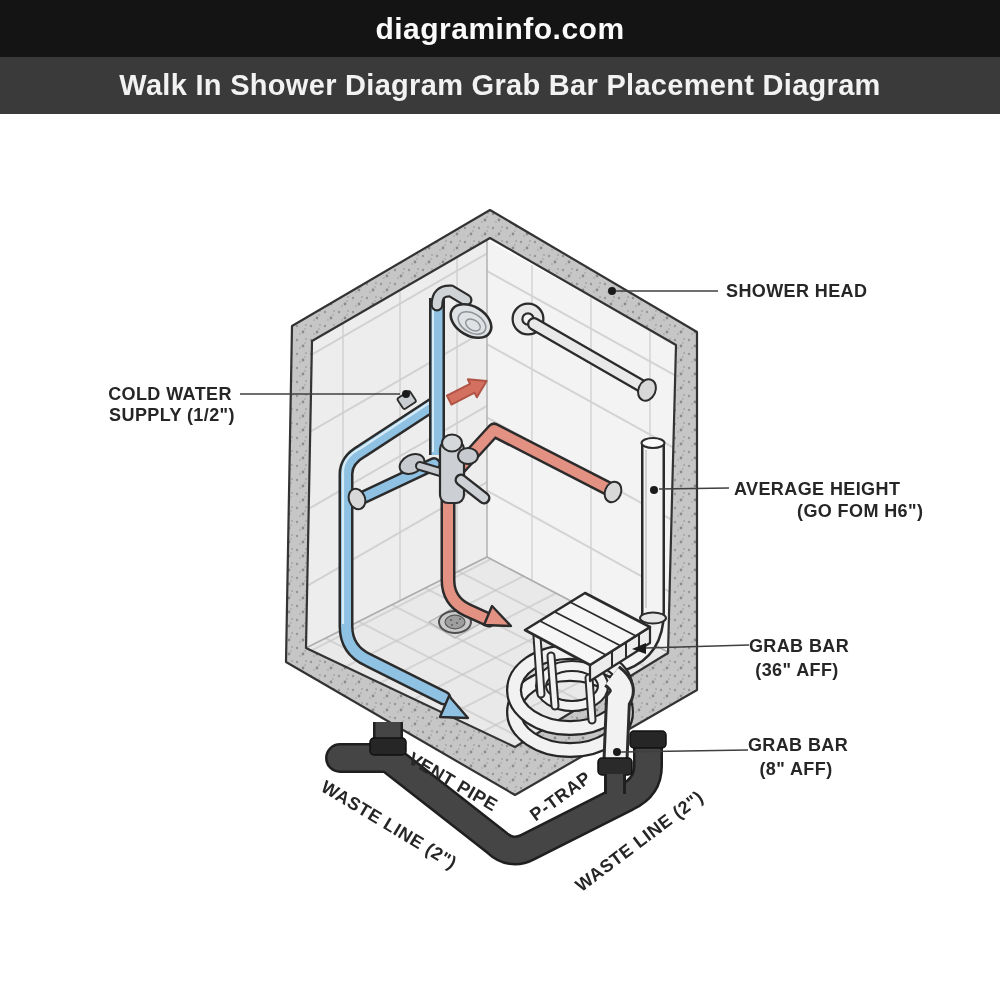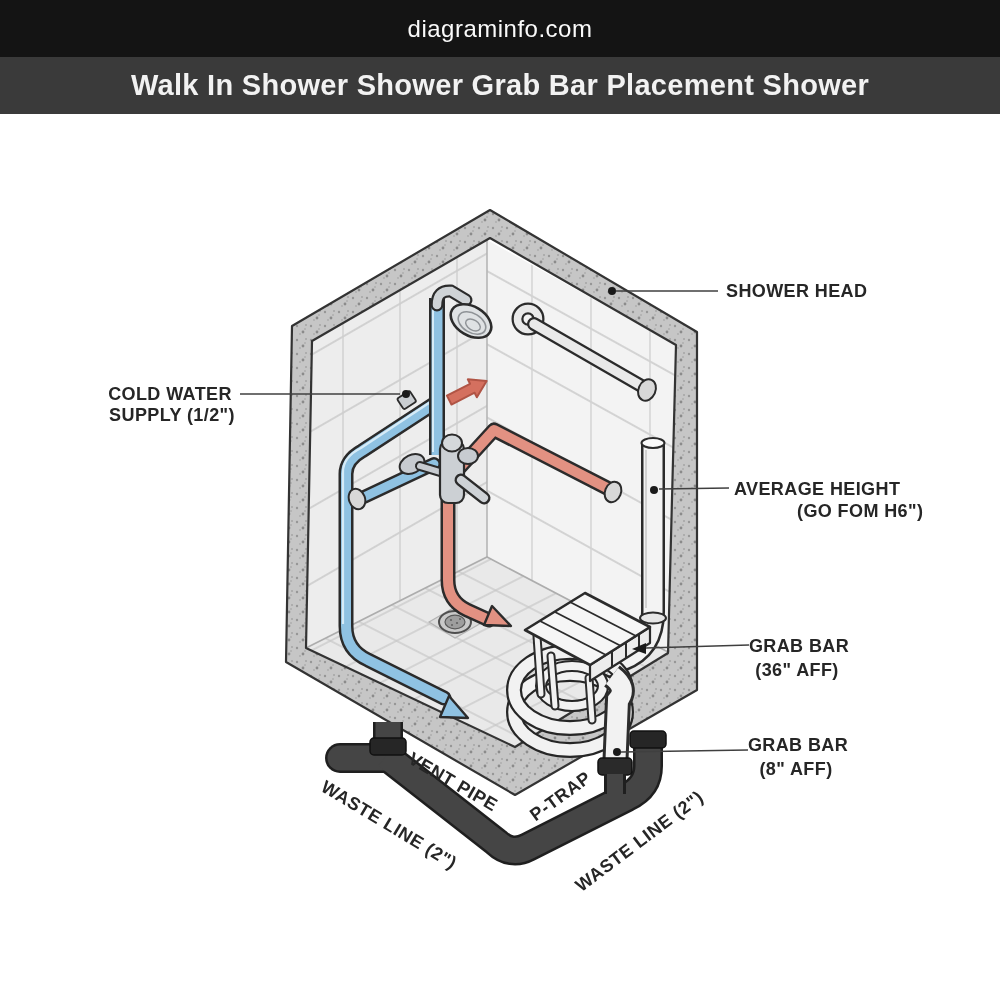--- a/index.html
+++ b/index.html
@@ -1,37 +1,37 @@
 <!DOCTYPE html>
 <html><head>
 <meta charset="utf-8">
 <style>
   html,body{margin:0;padding:0;background:#ffffff;}
   .page{width:1000px;height:1000px;background:#ffffff;overflow:hidden;position:relative;
         font-family:"Liberation Sans",sans-serif;}
   .site-bar{height:57px;background:#141414;color:#fafafa;display:flex;align-items:center;
-        justify-content:center;font-size:24px;font-weight:400;letter-spacing:.5px;}
+        justify-content:center;font-size:30px;font-weight:700;letter-spacing:.5px;}
   .title-bar{height:57px;background:#3a3a3a;color:#f2f2f2;display:flex;align-items:center;
         justify-content:center;}
   .title-bar h1{margin:0;font-size:29px;font-weight:700;letter-spacing:.3px;}
   .canvas{width:1000px;height:636px;}
   svg text{font-family:"Liberation Sans",sans-serif;font-weight:700;fill:#262626;}
   .lbl{font-size:18px;letter-spacing:.4px;}
   .lbl-rot{font-size:18px;letter-spacing:.6px;}
   .leader{stroke:#3f3f3f;stroke-width:1.6;fill:none;}
 </style>
 </head>
 <body>
 
 <div class="page">
   <div class="site-bar">
     <span>diagraminfo.com</span>
   </div>
   <div class="title-bar">
-    <h1>Walk In Shower Shower Grab Bar Placement Shower</h1>
+    <h1>Walk In Shower Diagram Grab Bar Placement Diagram</h1>
   </div>
 
   <div class="canvas">
   <svg width="1000" height="886" viewBox="0 114 1000 886">
     <defs>
       <pattern id="speck" width="14" height="14" patternUnits="userSpaceOnUse">
         <rect width="14" height="14" fill="#c6c6c6"></rect>
         <circle cx="3" cy="4" r="1.2" fill="#969696"></circle>
         <circle cx="9" cy="10" r="1.4" fill="#8b8b8b"></circle>
         <circle cx="12" cy="3" r="1" fill="#a5a5a5"></circle>

